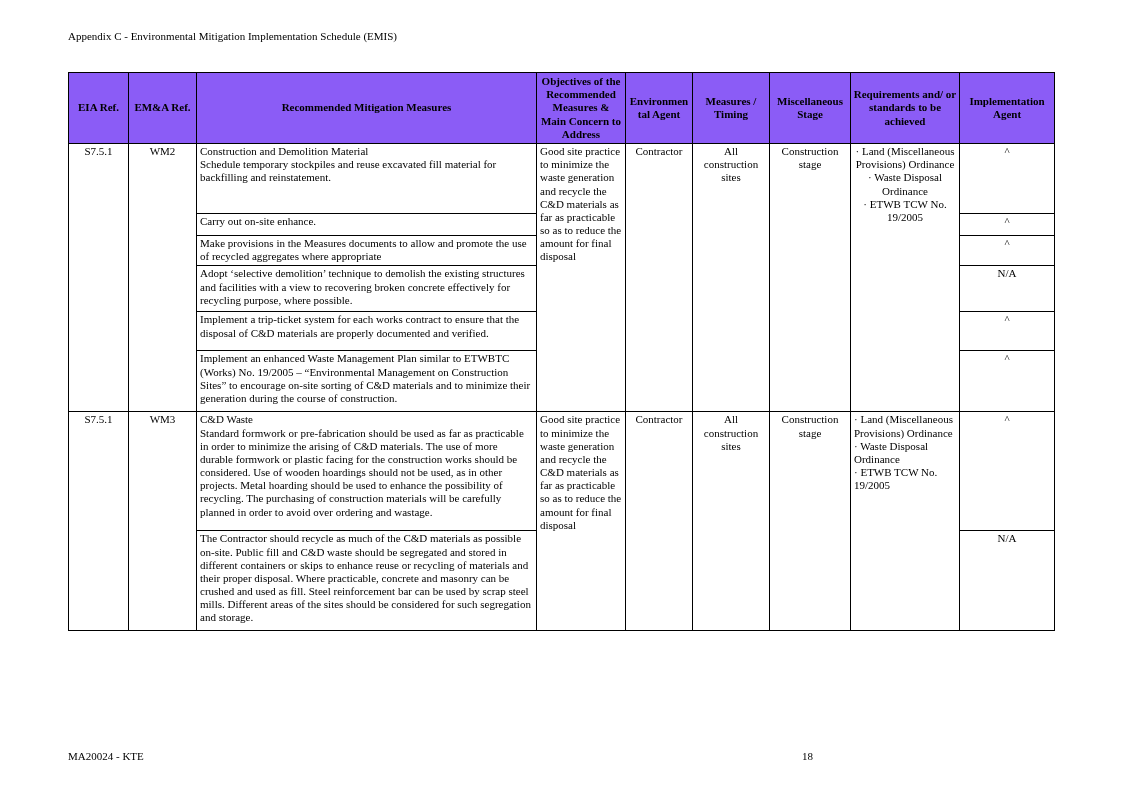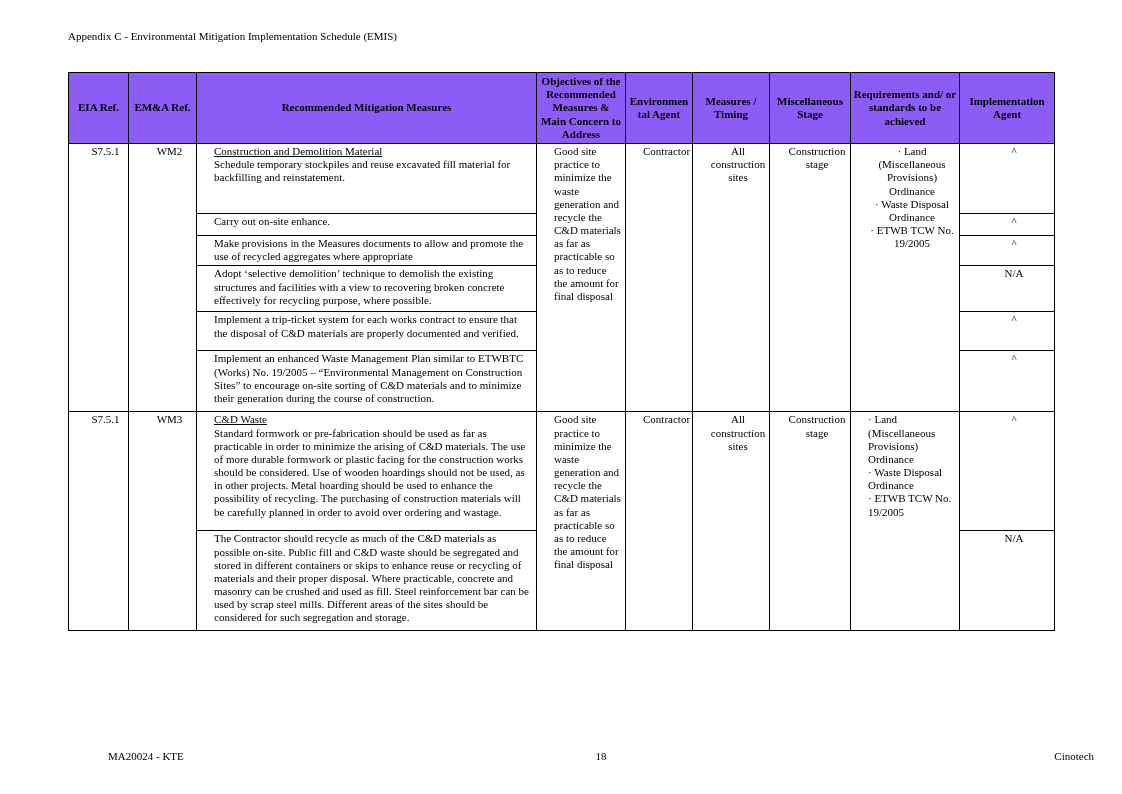--- a/index.html
+++ b/index.html
@@ -25,54 +25,53 @@
     top: 72px;
     width: 986px;
     border-collapse: collapse;
     table-layout: fixed;
     font-size: 11px;
     line-height: 1.2;
   }
   .emis-table th, .emis-table td {
     border: 1px solid #000000;
     vertical-align: top;
-    padding: 1px 3px 2px 17px;
+    padding: 1px 3px 2px 3px;
     overflow: hidden;
   }
   .emis-table thead th {
     background: #8b5cf6;
     font-weight: bold;
     text-align: center;
     vertical-align: middle;
     height: 64px;
     padding: 2px;
     overflow-wrap: break-word;
   }
   td.c { text-align: center; }
   td.measure { text-align: left; }
   td.status { text-align: center; }
   td.req-c { text-align: center; }
   td.req-l { text-align: left; }
-  .u { text-decoration: underline; }
+  .u { }
   tr.h-m1 { height: 70px; }
   tr.h-m2 { height: 22px; }
   tr.h-m3 { height: 28px; }
   tr.h-m4 { height: 46px; }
   tr.h-m5 { height: 39px; }
   tr.h-m6 { height: 61px; }
   tr.h-w1 { height: 119px; }
   tr.h-w2 { height: 100px; }
   .doc-footer {
     position: absolute;
     left: 68px;
     top: 750px;
     width: 986px;
     display: flex;
     font-size: 11px;
-    margin-left: 40px;
   }
   .doc-footer .f-left  { flex: 1; text-align: left; }
   .doc-footer .f-center{ flex: 1; text-align: center; }
   .doc-footer .f-right { flex: 1; text-align: right; }
 </style>
 </head>
 <body>
 
 <div class="page">
 
@@ -165,16 +164,15 @@
       <tr class="h-w2">
         <td class="measure">The Contractor should recycle as much of the C&amp;D materials as possible on-site. Public fill and C&amp;D waste should be segregated and stored in different containers or skips to enhance reuse or recycling of materials and their proper disposal.  Where practicable, concrete and masonry can be crushed and used as fill.  Steel reinforcement bar can be used by scrap steel mills.  Different areas of the sites should be considered for such segregation and storage.</td>
         <td class="status">N/A</td>
       </tr>
     </tbody>
   </table>
 
   <div class="doc-footer">
     <span class="f-left">MA20024 - KTE</span>
     <span class="f-center">18</span>
-    <span class="f-right">Cinotech</span>
   </div>
 
 </div>
 
 </body></html>

